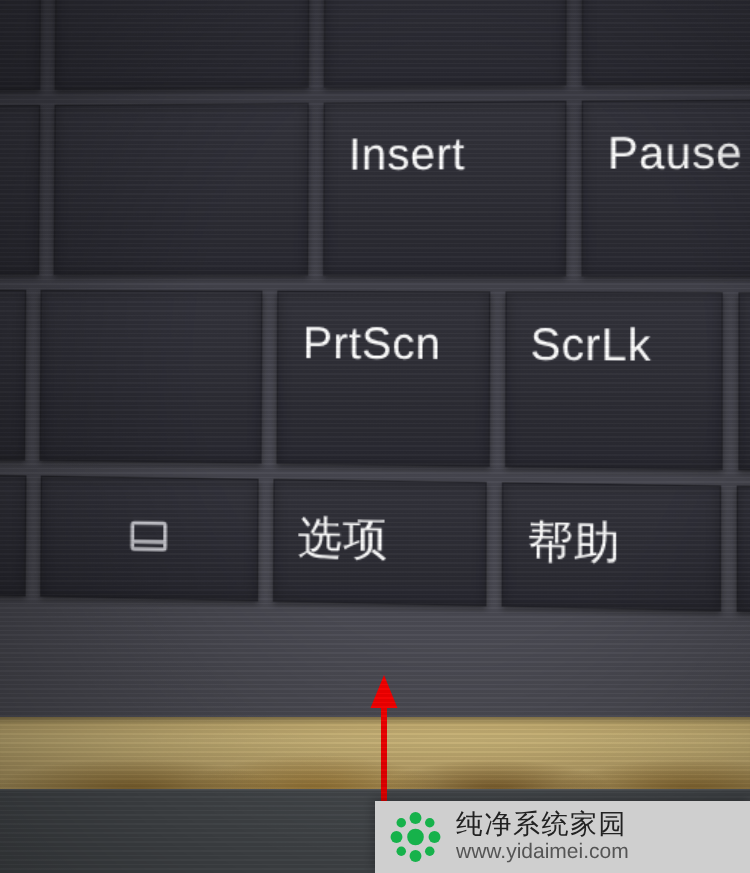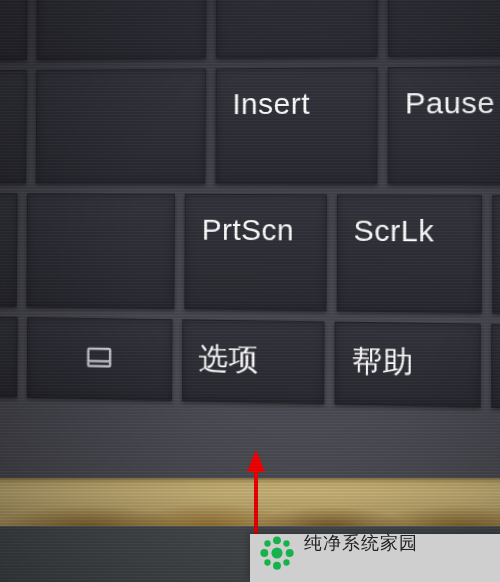--- a/index.html
+++ b/index.html
@@ -118,20 +118,21 @@
   
   .wm-box {
     position: absolute;
     right: 0;
     bottom: 0;
     width: 250px;
     height: 48px;
     background: #cfcfcf;
     z-index: 7;
     display: flex;
+    align-items: center;
     gap: 8px;
     padding: 0 8px;
     box-shadow: -2px -2px 6px rgba(0,0,0,0.2);
   }
   .wm-logo {
     width: 38px;
     height: 38px;
     flex: none;
   }
   .wm-text { display: flex; flex-direction: column; line-height: 1.1; }
@@ -198,16 +199,17 @@
         <circle cx="8" cy="24" r="5"></circle>
         <circle cx="40" cy="24" r="5"></circle>
         <circle cx="12" cy="12" r="4"></circle>
         <circle cx="36" cy="12" r="4"></circle>
         <circle cx="12" cy="36" r="4"></circle>
         <circle cx="36" cy="36" r="4"></circle>
       </g>
     </svg>
     <div class="wm-text">
       <span class="wm-title">纯净系统家园</span>
+      <span class="wm-url">www.yidaimei.com</span>
     </div>
   </div>
 
 </div>
 
 </body></html>

